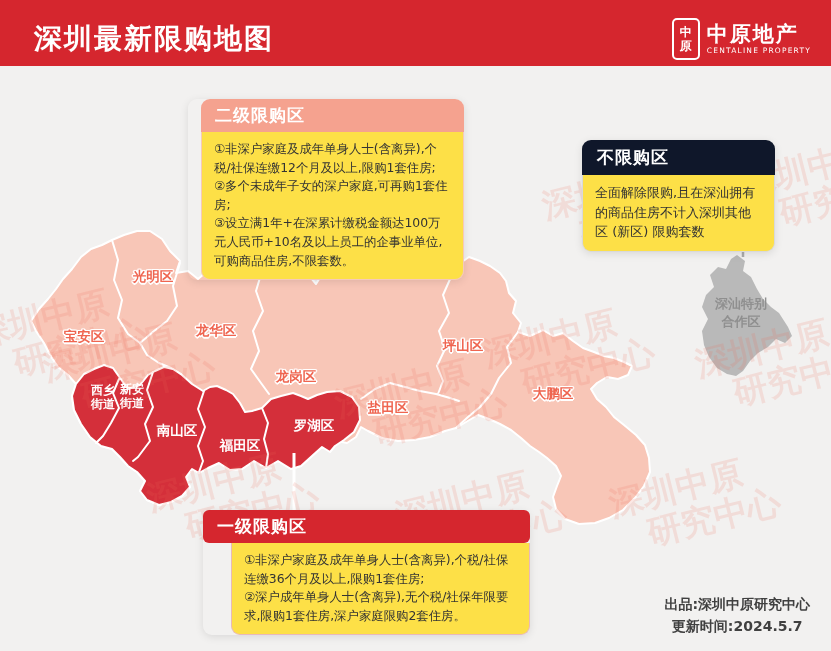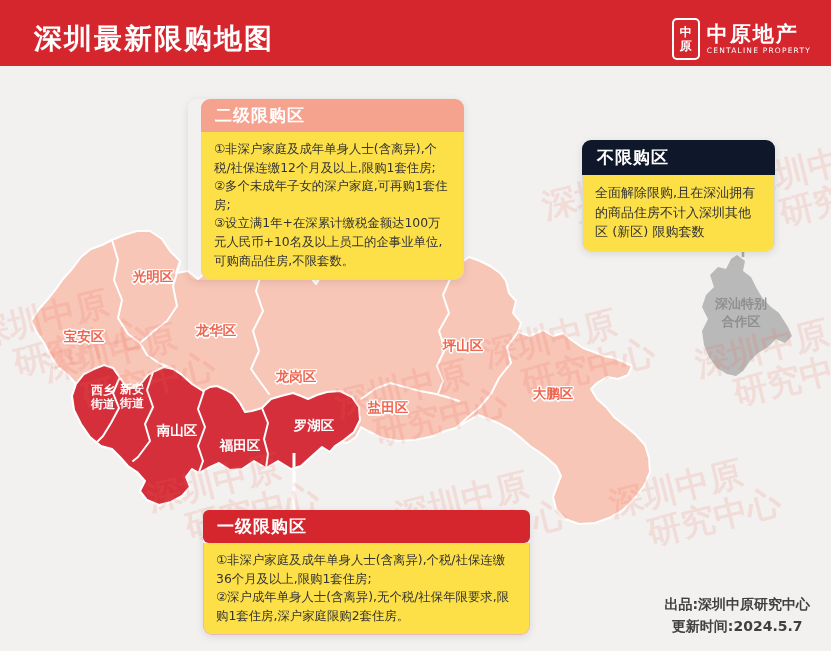--- a/index.html
+++ b/index.html
@@ -37,21 +37,21 @@
   .callout .hd{color:#fff;font-weight:bold;font-size:17px;border-radius:9px 9px 0 0;padding:5px 14px;letter-spacing:1px;}
   .callout .bd{background:#fde047;border-radius:0 0 9px 9px;padding:8px 12px 9px;color:#333;font-size:12.4px;line-height:1.5;}
   #box-tier2{left:188px;top:99px;width:263px;padding-left:13px;}
   #box-tier2 .hd{background:#f5a28f;}
   #box-tier2 .bd{border:1px solid #f6c9ba;border-top:none;}
   #box-none{left:582px;top:140px;width:193px;}
   #box-none .hd{background:#0f172a;padding:6px 15px;}
   #box-none .bd{border:1px solid #d9d9d9;border-top:none;font-size:13px;}
   #box-tier1{left:203px;top:510px;width:327px;}
   #box-tier1 .hd{background:#d5262e;border-radius:6px;}
-  #box-tier1 .bd{border:1px solid #e8b9b9;border-top:none;}
+  #box-tier1 .bd{border:1px solid #e8b9b9;border-top:none;margin-left:28px;}
 
   
   .credits{position:absolute;right:21px;top:594px;z-index:10;text-align:center;color:#404040;
            font-size:14px;font-weight:600;line-height:1.55;}
 </style>
 </head>
 <body>
 
 <div id="stage">
 

